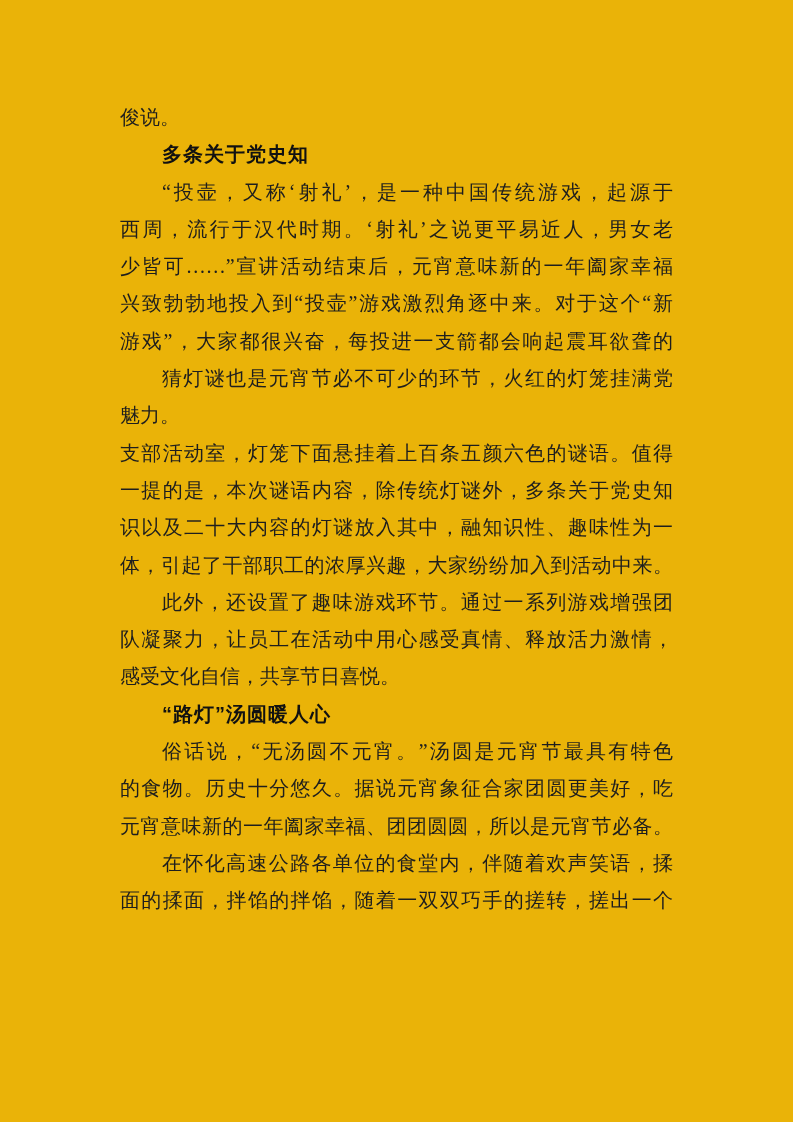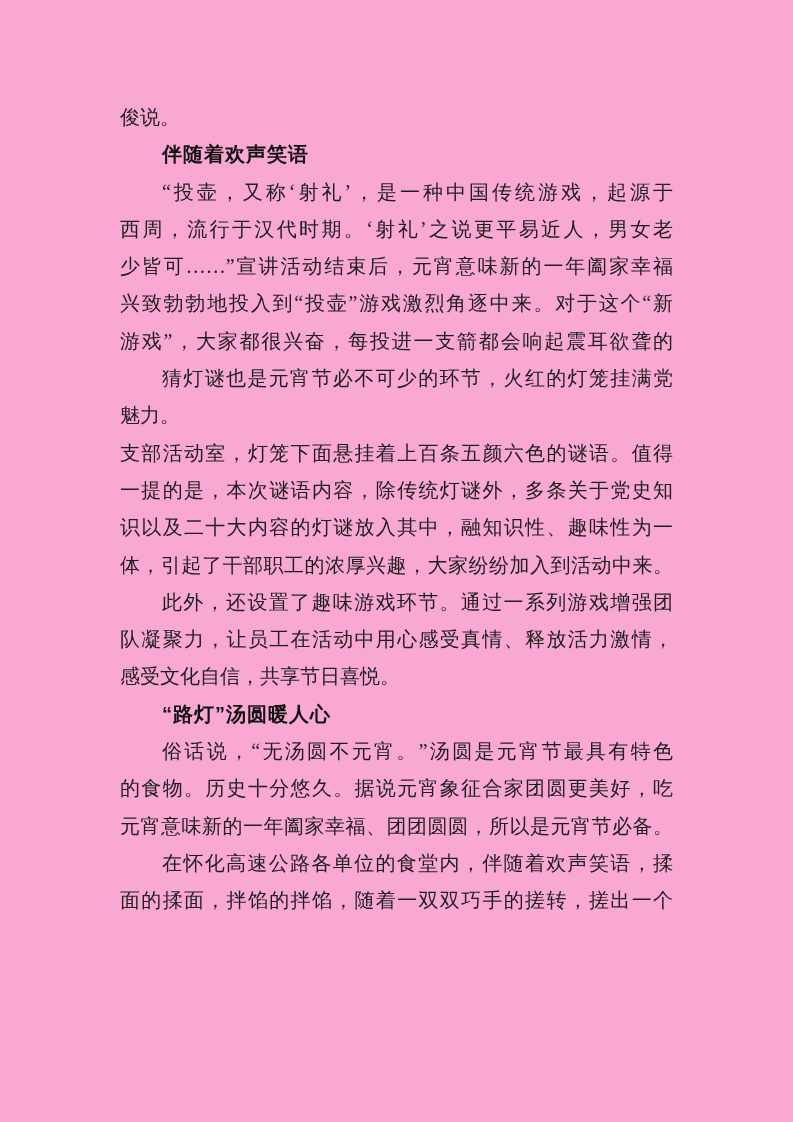--- a/index.html
+++ b/index.html
@@ -4,21 +4,21 @@
 <style>
   html, body {
     margin: 0;
     padding: 0;
     background: #ffffff;
   }
   .page {
     position: relative;
     width: 793px;
     height: 1122px;
-    background: #f9a8d4;
+    background: #eab308;
     overflow: hidden;
     font-family: "Liberation Serif", "DejaVu Serif", serif;
   }
   .text-block {
     position: absolute;
     left: 120px;
     top: 99px;
     width: 553px;
   }
   .line {
@@ -44,21 +44,21 @@
     color: #111111;
     letter-spacing: 1px;
   }
 </style>
 </head>
 <body>
 
 <div class="page">
   <div class="text-block" id="doc">
       <div class="line">俊说。</div>
-      <div class="line heading indent">伴随着欢声笑语</div>
+      <div class="line heading indent">多条关于党史知</div>
       <div class="line indent flush">“投壶，又称‘射礼’，是一种中国传统游戏，起源于</div>
       <div class="line flush">西周，流行于汉代时期。‘射礼’之说更平易近人，男女老</div>
       <div class="line flush">少皆可……”宣讲活动结束后，元宵意味新的一年阖家幸福</div>
       <div class="line flush">兴致勃勃地投入到“投壶”游戏激烈角逐中来。对于这个“新</div>
       <div class="line flush">游戏”，大家都很兴奋，每投进一支箭都会响起震耳欲聋的</div>
       <div class="line indent flush">猜灯谜也是元宵节必不可少的环节，火红的灯笼挂满党</div>
       <div class="line">魅力。</div>
       <div class="line flush">支部活动室，灯笼下面悬挂着上百条五颜六色的谜语。值得</div>
       <div class="line flush">一提的是，本次谜语内容，除传统灯谜外，多条关于党史知</div>
       <div class="line flush">识以及二十大内容的灯谜放入其中，融知识性、趣味性为一</div>

